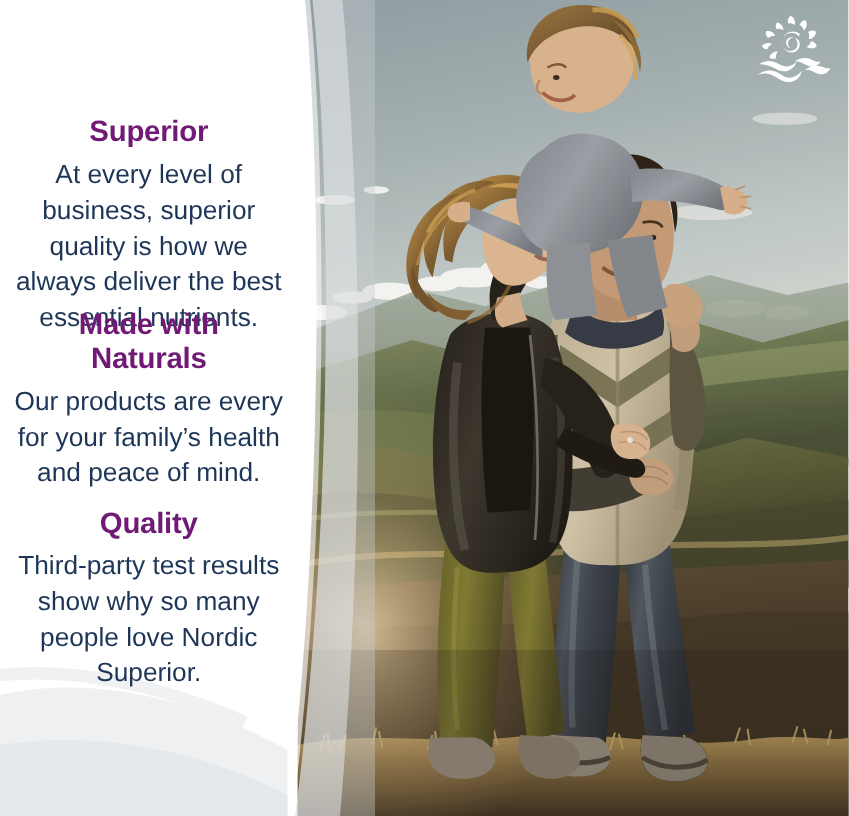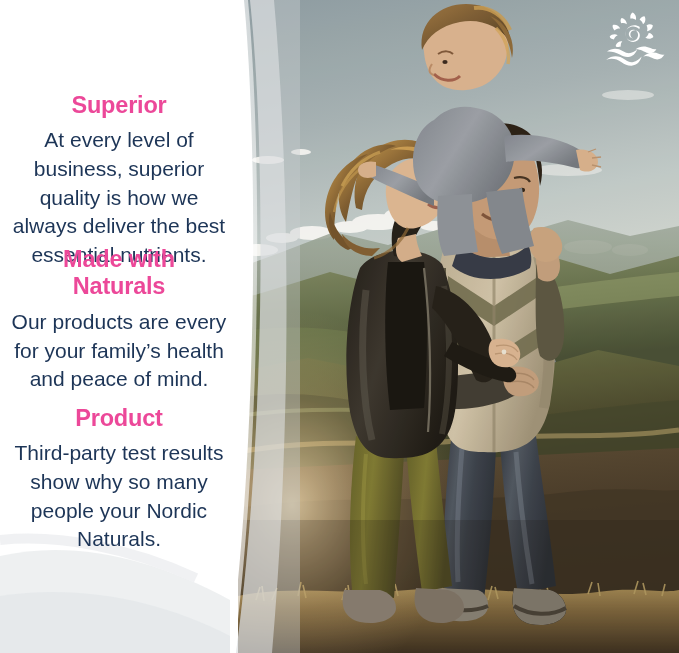--- a/index.html
+++ b/index.html
@@ -63,21 +63,21 @@
     left: 10px;
     width: 218px;
     text-align: center;
   }
   .block h2 {
     margin: 0 0 7px 0;
     font-size: 23.5px;
     line-height: 1.17;
     font-weight: 700;
     letter-spacing: -0.2px;
-    color: #ec4899;
+    color: #701a75;
     font-family: "Liberation Sans", sans-serif;
   }
   .block p {
     margin: 0;
     font-size: 21px;
     line-height: 1.36;
     font-weight: 400;
     color: #1d3557;
     font-family: "Liberation Sans", sans-serif;
   }
@@ -446,20 +446,20 @@
     <div class="block" id="block-1">
       <h2>
         <span>Made with</span><br>
         <span>Naturals</span>
       </h2>
       <p>Our products are every for your family’s health and peace of mind.</p>
     </div>
 
     <div class="block" id="block-2">
       <h2>
-        <span>Product</span><br>
+        <span>Quality</span><br>
       </h2>
-      <p>Third-party test results show why so many people your Nordic Naturals.</p>
+      <p>Third-party test results show why so many people love Nordic Superior.</p>
     </div>
 
   </div>
 
 </div>
 
 </body></html>

